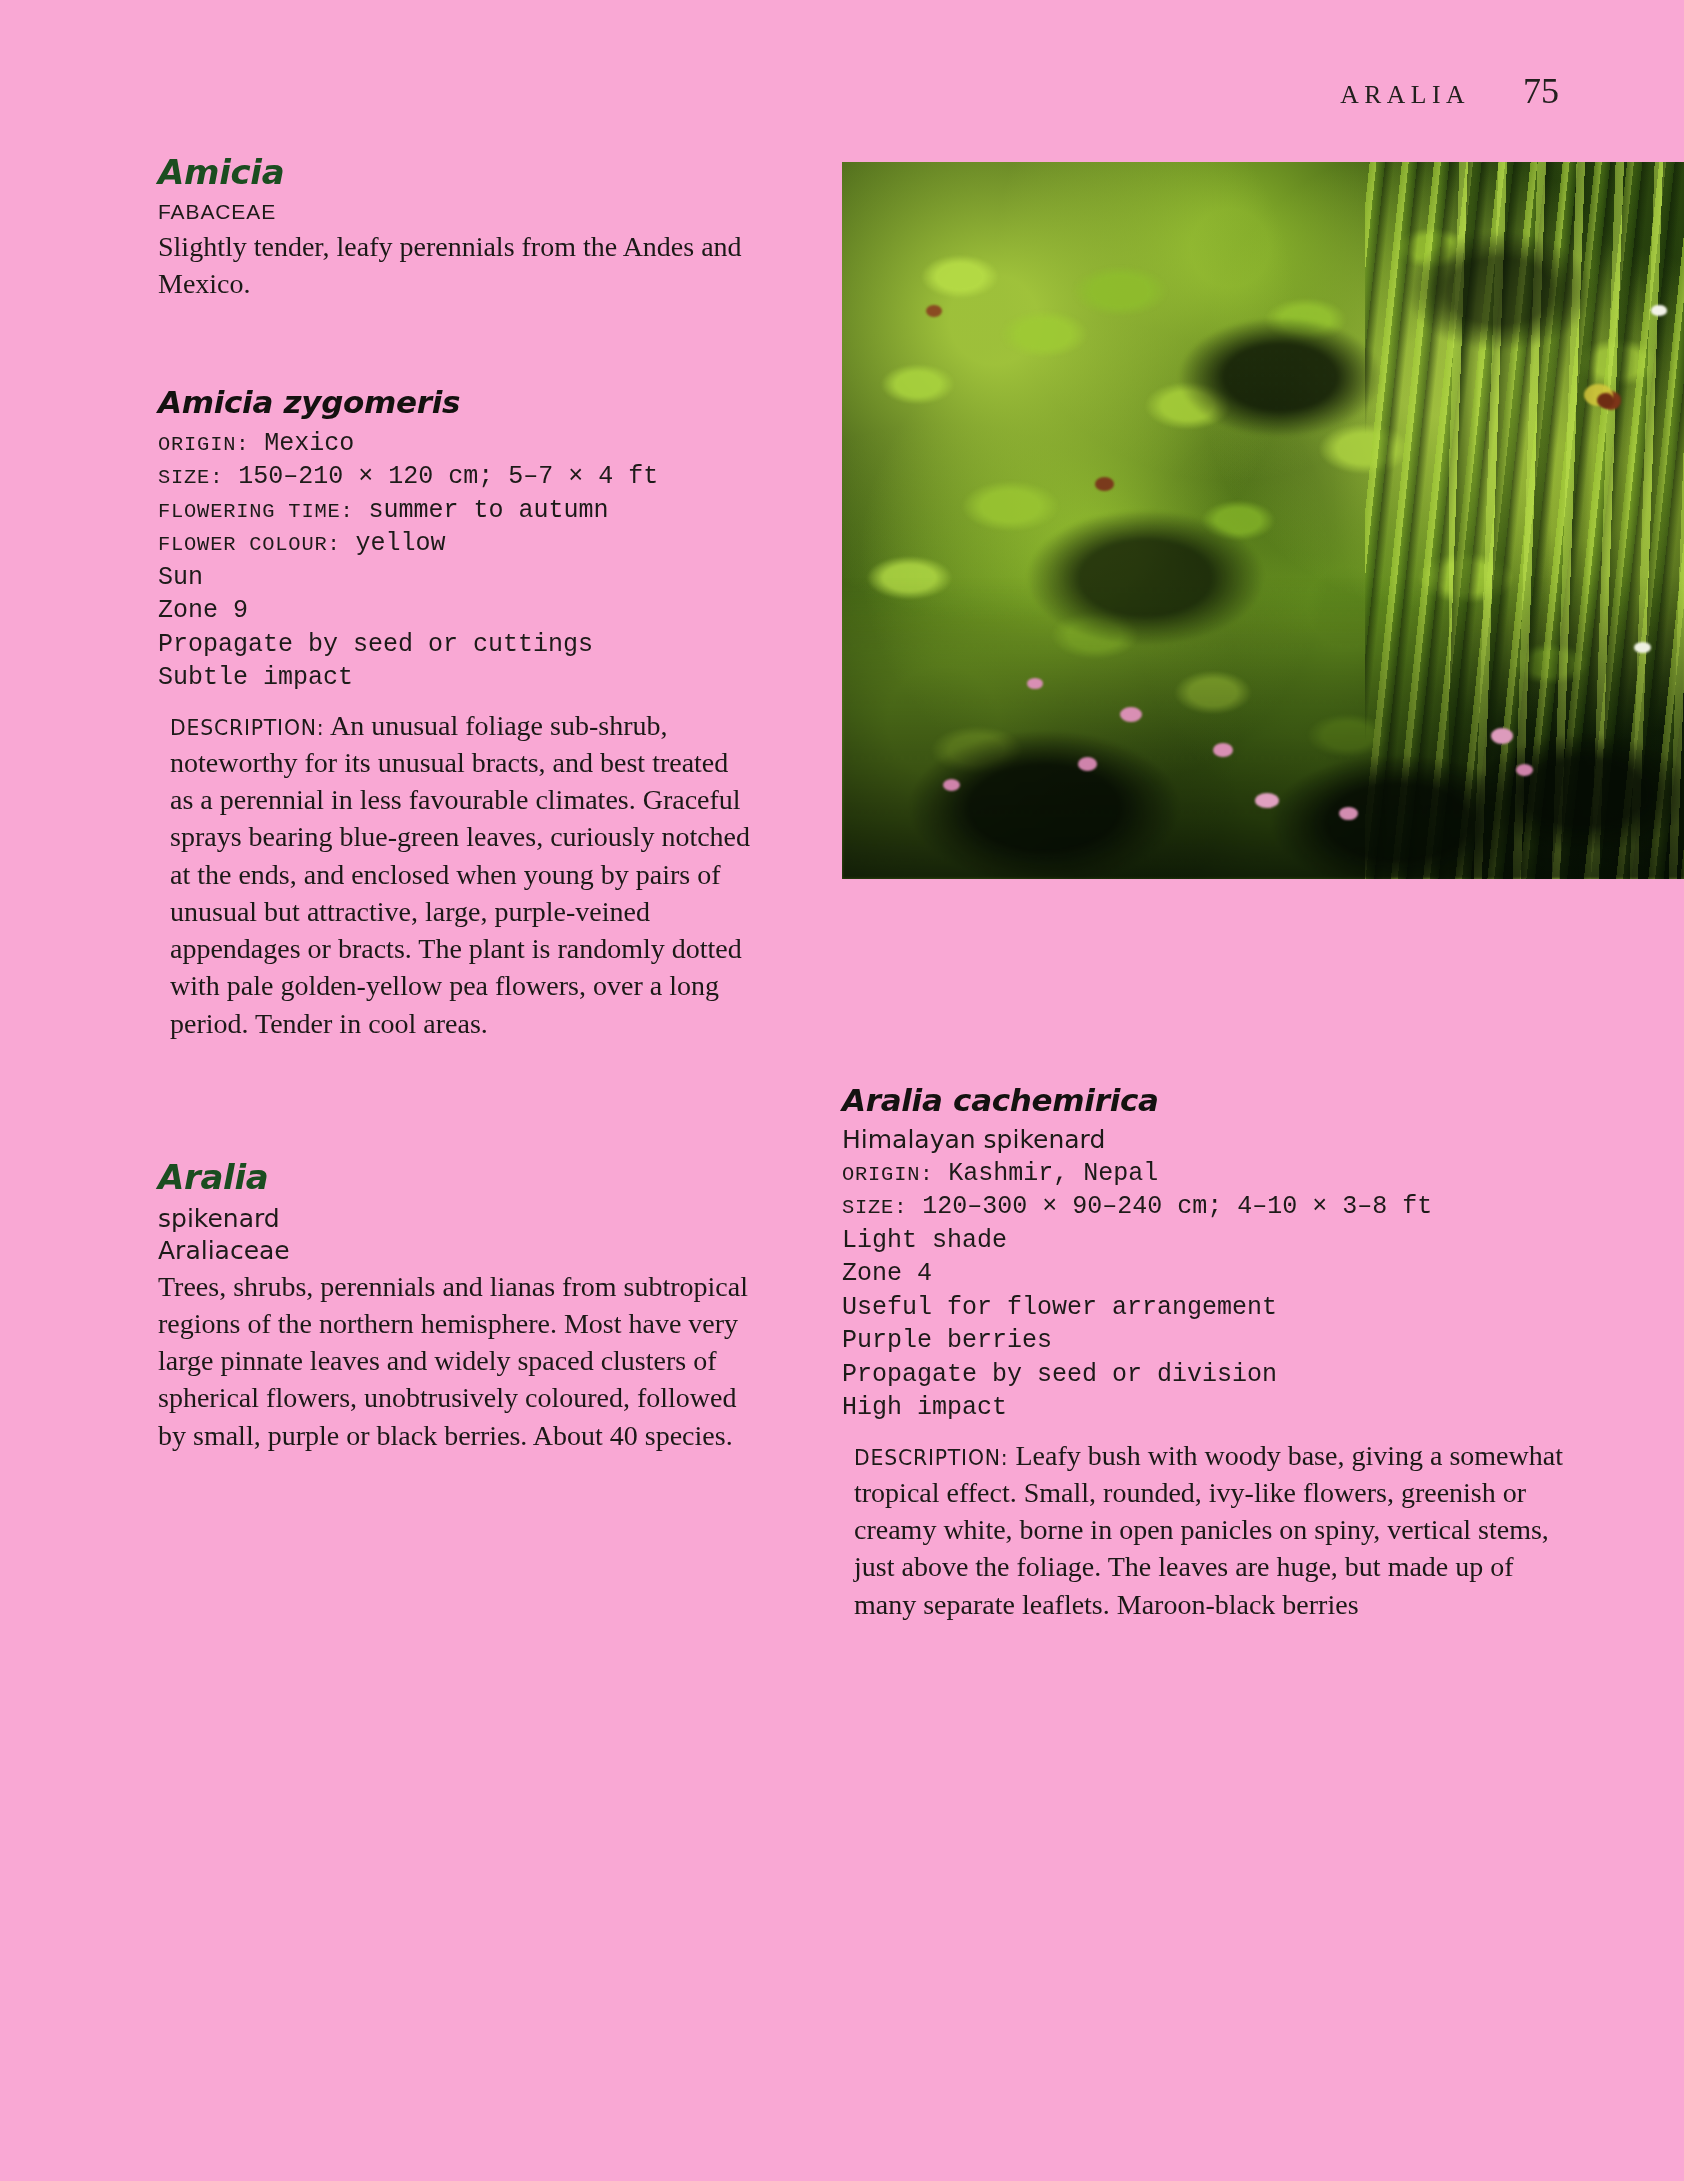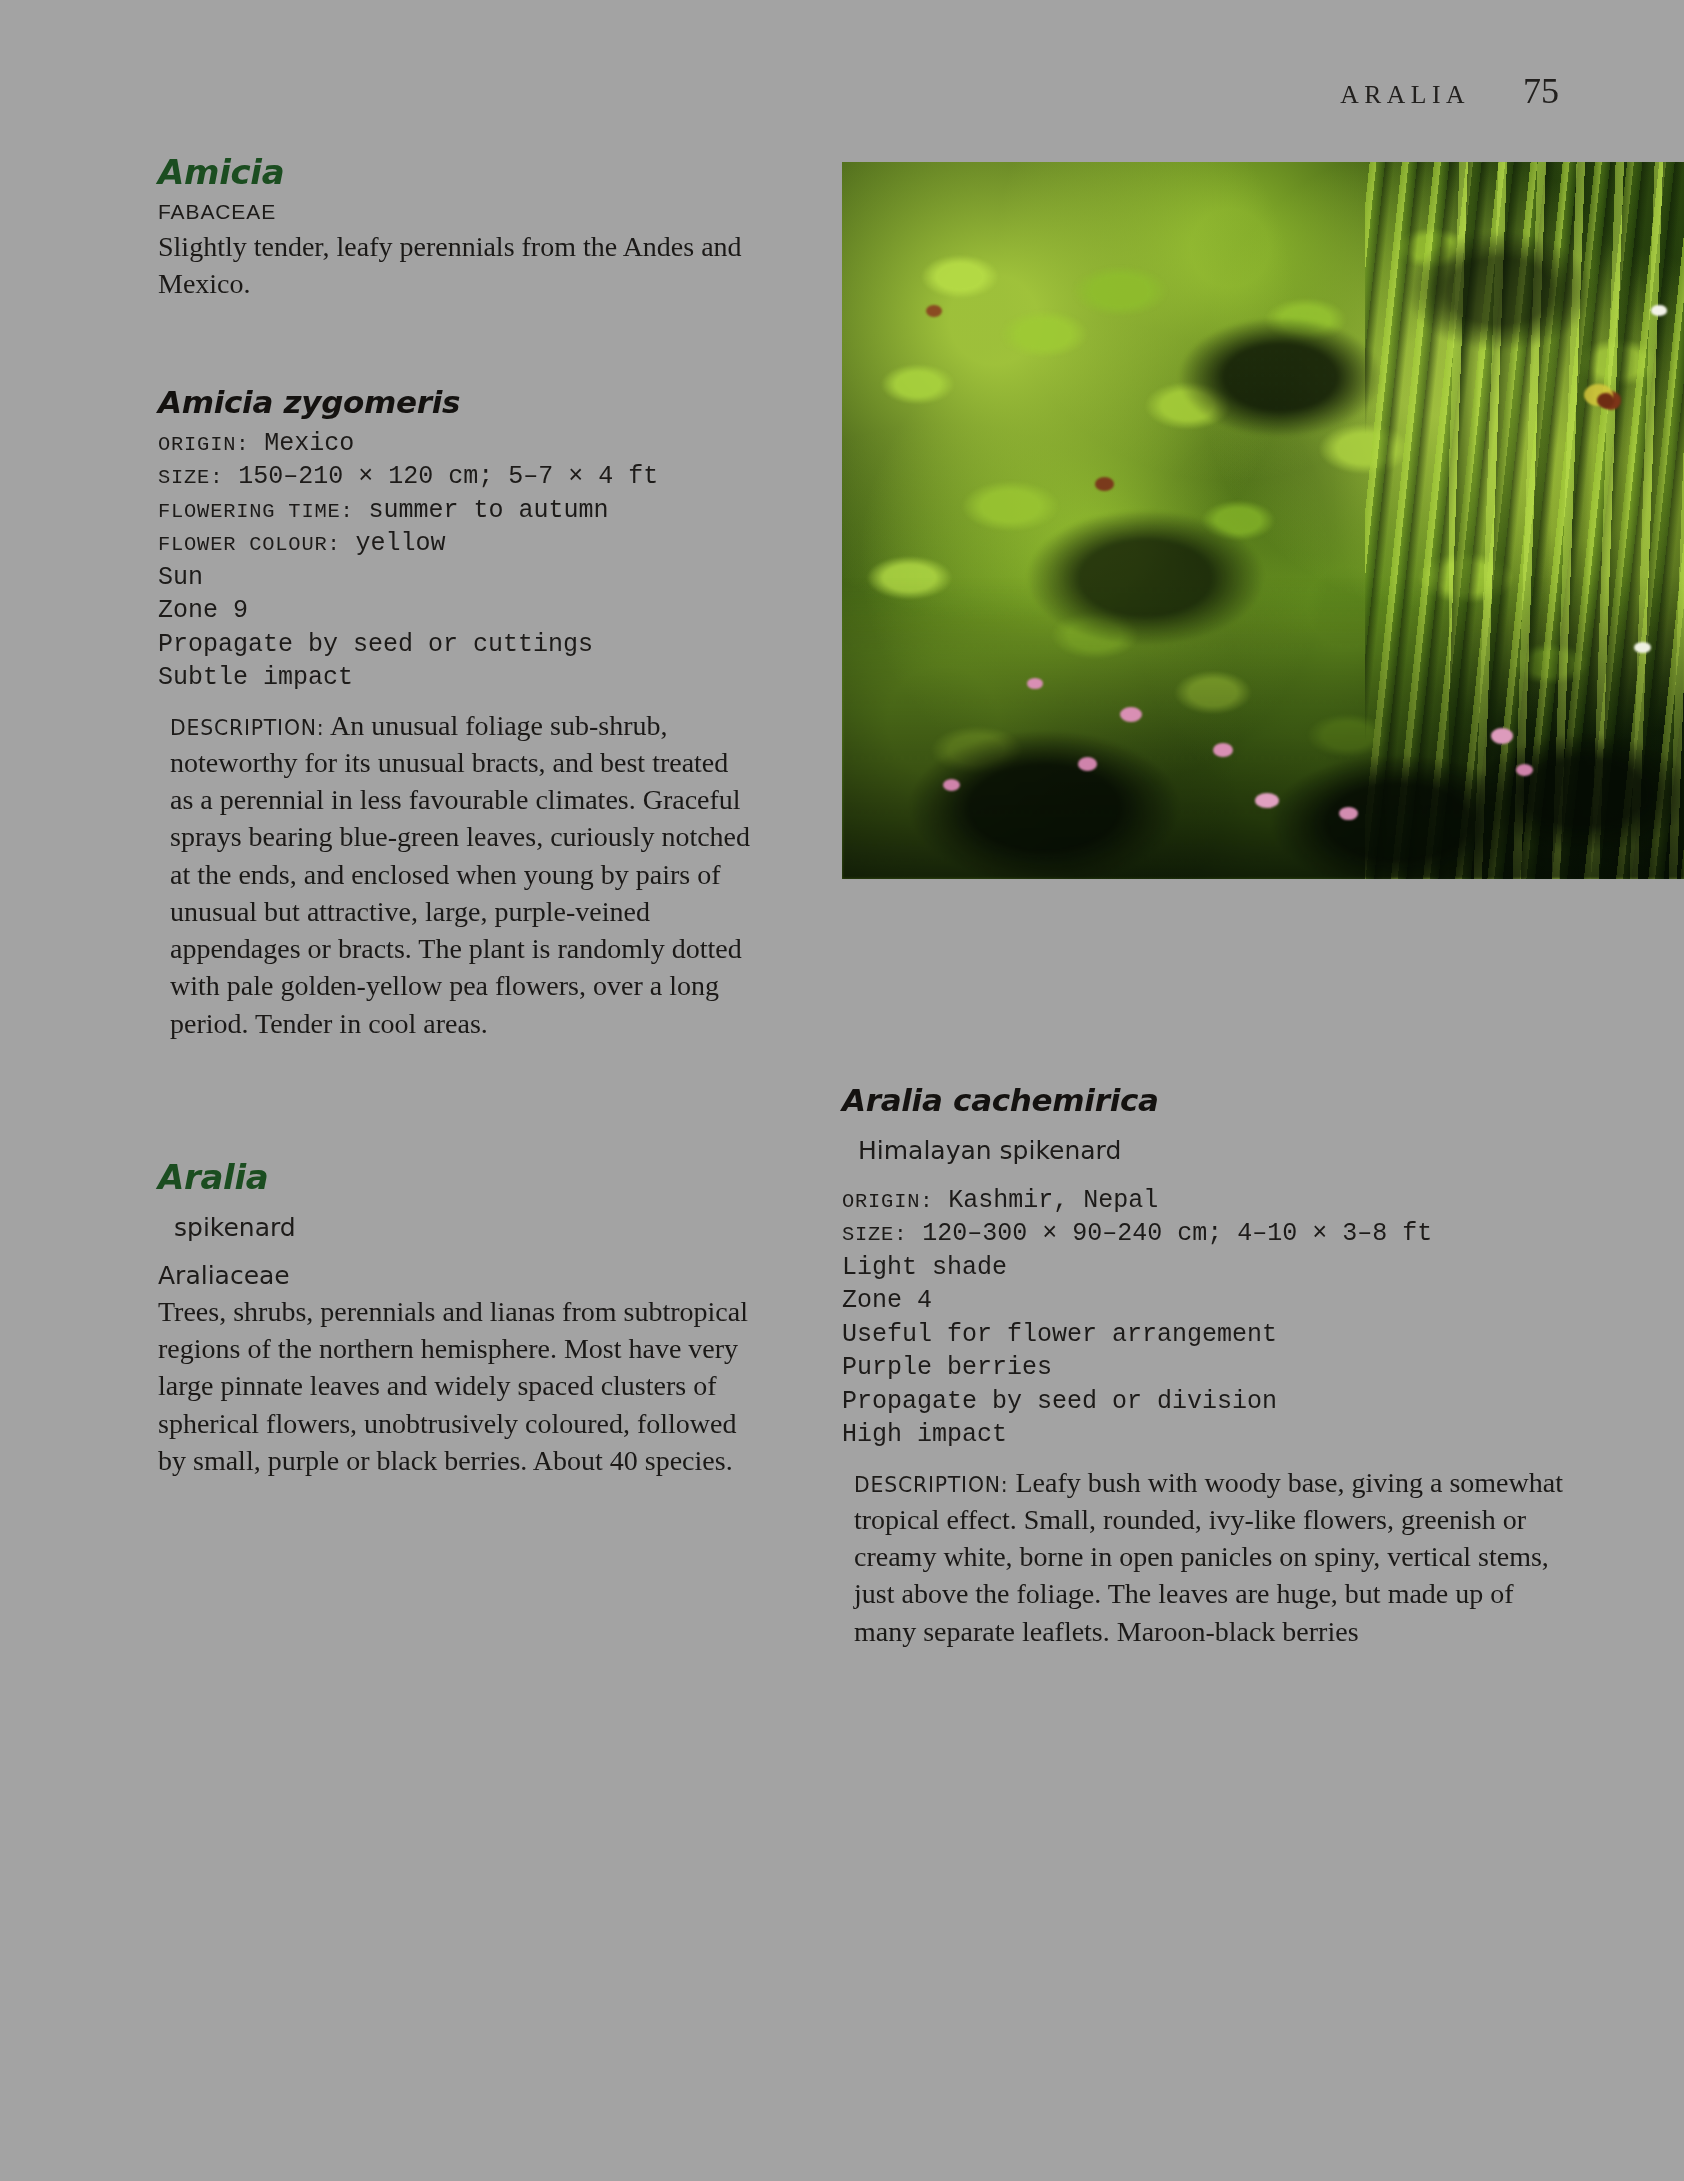--- a/index.html
+++ b/index.html
@@ -12,21 +12,21 @@
     height: 2181px;
     position: relative;
     font-family: "Liberation Serif", serif;
     color: #1a1a1a;
     overflow: hidden;
   }
 
   .page {
     position: absolute;
     inset: 0;
-    background: #a3a3a3;
+    background: #f9a8d4;
   }
 
   
   .running-head {
     position: absolute;
     top: 70px;
     right: 126px;
     display: flex;
     align-items: baseline;
     gap: 53px;
@@ -75,21 +75,21 @@
     font-size: 25px;
     color: #1d1b19;
     line-height: 1.3;
     margin: 0;
   }
   .common-name {
     font-family: "DejaVu Sans", sans-serif;
     font-size: 25px;
     color: #1d1b19;
     line-height: 1.3;
-    margin: 16px;
+    margin: 0;
   }
   .species {
     font-family: "DejaVu Sans", sans-serif;
     font-style: italic;
     font-weight: bold;
     font-size: 31px;
     color: #141210;
     letter-spacing: -0.3px;
     line-height: 1.2;
     margin: 0 0 5.1px 0;

